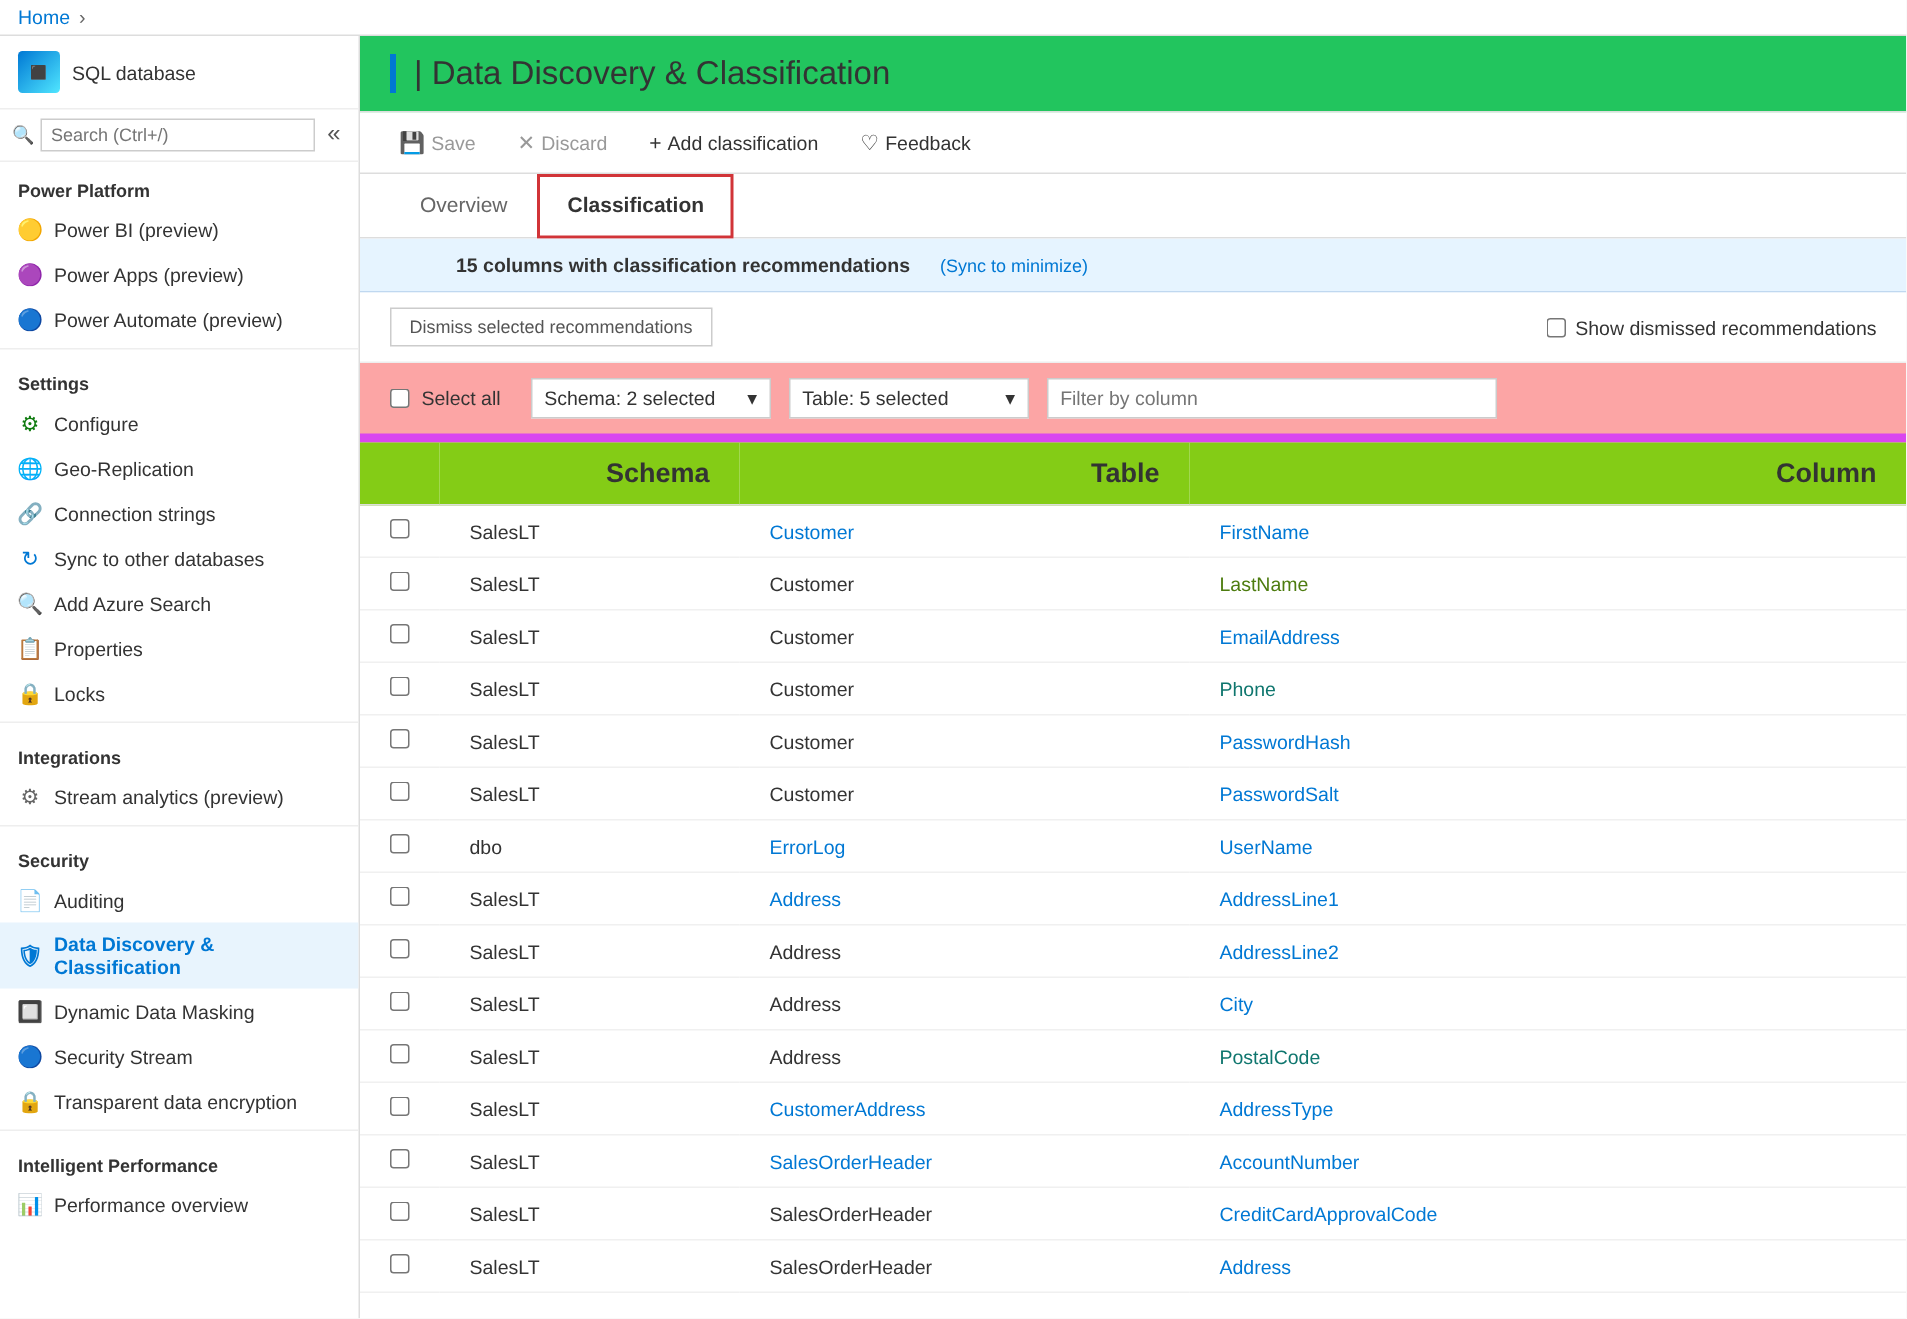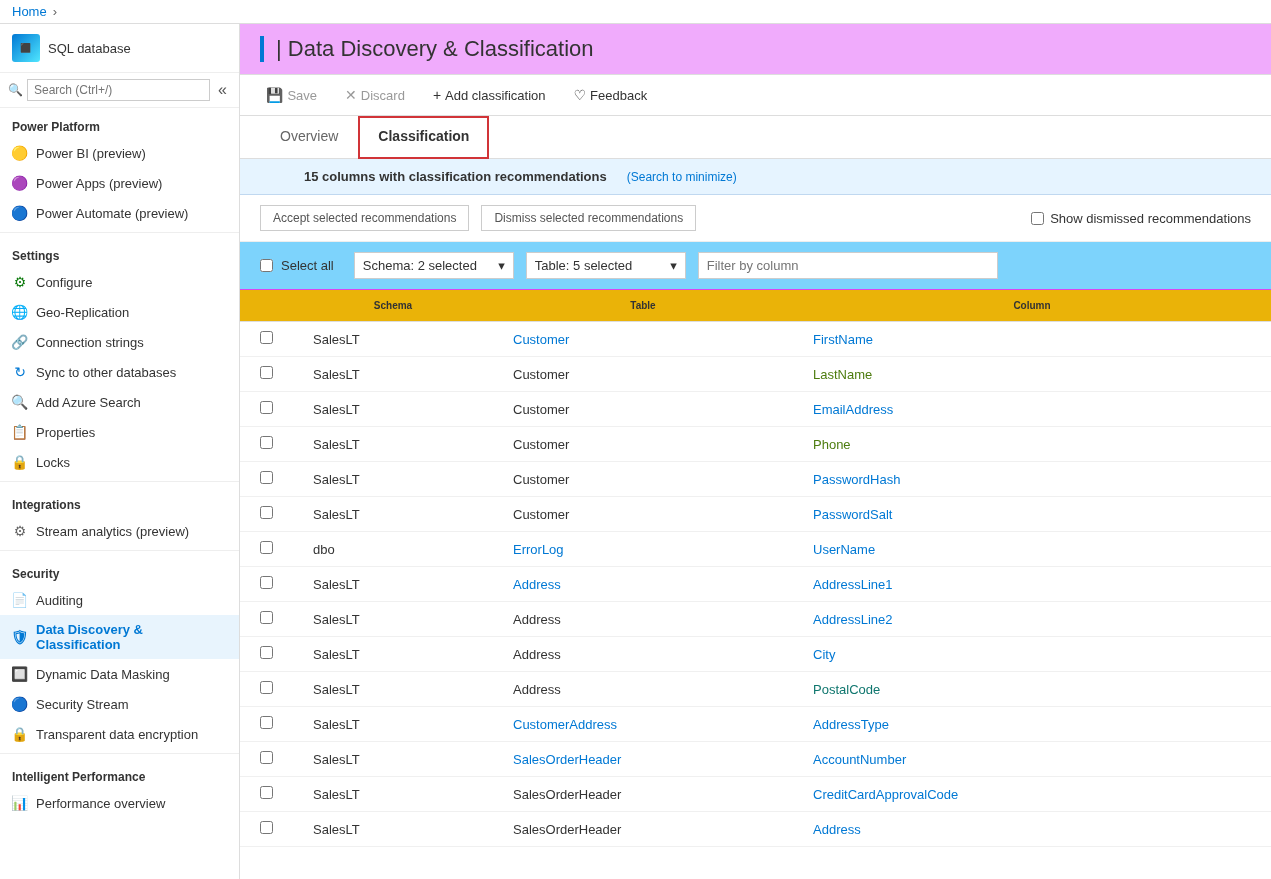--- a/index.html
+++ b/index.html
@@ -23,21 +23,21 @@
     .sidebar-divider { border: none; border-top: 1px solid #eee; margin: 4px 0; }
 
     .sidebar-item { display: flex; align-items: center; gap: 8px; padding: 7px 12px; cursor: pointer; color: #333; font-size: 13px; }
     .sidebar-item.active { background: #e8f4fd; color: #0078d4; font-weight: 600; }
     .sidebar-item .icon { width: 16px; height: 16px; flex-shrink: 0; display: flex; align-items: center; justify-content: center; font-size: 14px; }
 
     
     .content-area { flex: 1; display: flex; flex-direction: column; overflow: hidden; background: #fff; }
 
     
-    .page-header { background: #f0abfc; border-bottom: 1px solid #ddd; padding: 12px 20px; display: flex; align-items: center; justify-content: space-between; }
+    .page-header { background: #22c55e; border-bottom: 1px solid #ddd; padding: 12px 20px; display: flex; align-items: center; justify-content: space-between; }
     .page-title { font-size: 22px; font-weight: 300; color: #333; border-left: 4px solid #0078d4; padding-left: 12px; }
 
     
     .toolbar { background: #fff; border-bottom: 1px solid #ddd; padding: 8px 20px; display: flex; align-items: center; gap: 16px; }
     .toolbar-btn { display: flex; align-items: center; gap: 4px; background: none; border: none; cursor: pointer; color: #333; font-size: 13px; padding: 4px 6px; }
     .toolbar-btn.disabled { color: #999; cursor: default; }
 
     
     .tabs { display: flex; border-bottom: 1px solid #ddd; padding: 0 20px; background: #fff; }
     .tab { padding: 12px 20px; cursor: pointer; font-size: 14px; color: #666; border-bottom: 2px solid transparent; }
@@ -49,28 +49,28 @@
     .recommendations-banner { background: #e6f4ff; padding: 10px 20px; display: flex; align-items: center; gap: 12px; border-bottom: 1px solid #c0d8f0; }
     .recommendations-text { font-weight: 600; color: #333; font-size: 13px; margin-left: 44px; }
     .recommendations-link { color: #0078d4; font-size: 12px; cursor: pointer; margin-left: 8px; }
 
     
     .rec-actions { padding: 10px 20px; display: flex; align-items: center; gap: 12px; border-bottom: 1px solid #eee; background: #fff; }
     .rec-btn { border: 1px solid #ccc; background: #fff; padding: 5px 12px; font-size: 12px; color: #555; cursor: pointer; }
     .show-dismissed { display: flex; align-items: center; gap: 6px; margin-left: auto; font-size: 13px; color: #333; }
 
     
-    .filter-bar { padding: 10px 20px; display: flex; align-items: center; gap: 12px; border-bottom: 1px solid #d946ef; background: #7dd3fc; }
+    .filter-bar { padding: 10px 20px; display: flex; align-items: center; gap: 12px; border-bottom: 6px solid #d946ef; background: #fca5a5; }
     .select-all-area { display: flex; align-items: center; gap: 8px; margin-right: 8px; }
     .filter-select { border: 1px solid #ccc; padding: 5px 8px; font-size: 13px; background: #fff; cursor: pointer; display: flex; align-items: center; gap: 6px; min-width: 160px; justify-content: space-between; }
     .filter-input { border: 1px solid #ccc; padding: 5px 8px; font-size: 13px; flex: 1; max-width: 300px; }
 
     
     .data-table { width: 100%; border-collapse: collapse; }
-    .data-table th { padding: 10px 20px; text-align: center; font-weight: 600; color: #333; border-bottom: 1px solid #ddd; background: #eab308; font-size: 10px; }
+    .data-table th { padding: 10px 20px; text-align: right; font-weight: 600; color: #333; border-bottom: 1px solid #ddd; background: #84cc16; font-size: 18px; }
     .data-table td { padding: 9px 20px; border-bottom: 1px solid #f0f0f0; font-size: 13px; }
     .data-table .col-check { width: 40px; }
     .data-table .col-schema { width: 200px; }
     .data-table .col-table { width: 300px; }
 
     
     .sidebar::-webkit-scrollbar, .main-content::-webkit-scrollbar { width: 6px; }
     .sidebar::-webkit-scrollbar-thumb, .main-content::-webkit-scrollbar-thumb { background: #ccc; border-radius: 3px; }
 
     .sidebar-search-wrapper { display: flex; align-items: center; padding: 6px 8px; border-bottom: 1px solid #eee; gap: 4px; }
@@ -218,25 +218,24 @@
       </div>
       <div class="tab" style="border: 2px solid #d13438; font-weight: 700; color: #333; padding: 10px 18px; margin-bottom: -1px; background: #fff;">
         <span>Classification</span>
       </div>
     </div>
 
     <div class="main-content">
 
       <div class="recommendations-banner">
         <span class="recommendations-text">15 columns with classification recommendations</span>
-        <span class="recommendations-link">(Search to minimize)</span>
+        <span class="recommendations-link">(Sync to minimize)</span>
       </div>
 
       <div class="rec-actions">
-        <button class="rec-btn">Accept selected recommendations</button>
         <button class="rec-btn">Dismiss selected recommendations</button>
         <div class="show-dismissed">
           <input type="checkbox" style="">
           <span>Show dismissed recommendations</span>
         </div>
       </div>
 
       <div class="filter-bar">
         <div class="select-all-area">
           <input type="checkbox" style="">
@@ -278,21 +277,21 @@
             <tr>
               <td class="col-check"><input type="checkbox" style=""></td>
               <td>SalesLT</td>
               <td>Customer</td>
               <td style="color: rgb(0, 120, 212);">EmailAddress</td>
             </tr>
             <tr>
               <td class="col-check"><input type="checkbox" style=""></td>
               <td>SalesLT</td>
               <td>Customer</td>
-              <td style="color: #4d7c0f;">Phone</td>
+              <td style="color: #0f766e;">Phone</td>
             </tr>
             <tr>
               <td class="col-check"><input type="checkbox" style=""></td>
               <td>SalesLT</td>
               <td>Customer</td>
               <td style="color: rgb(0, 120, 212);">PasswordHash</td>
             </tr>
             <tr>
               <td class="col-check"><input type="checkbox" style=""></td>
               <td>SalesLT</td>

